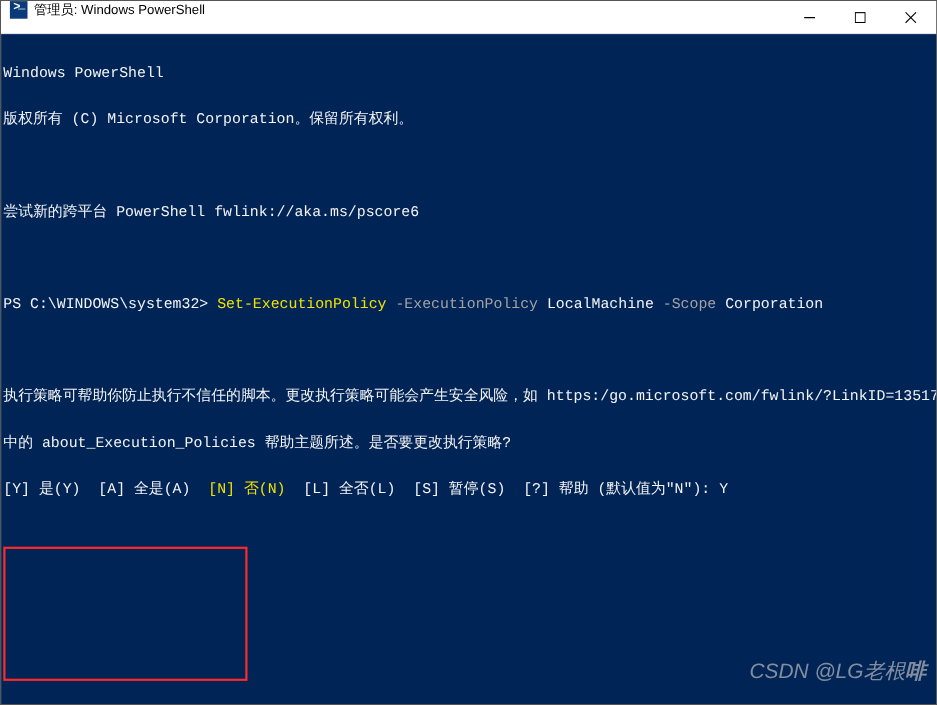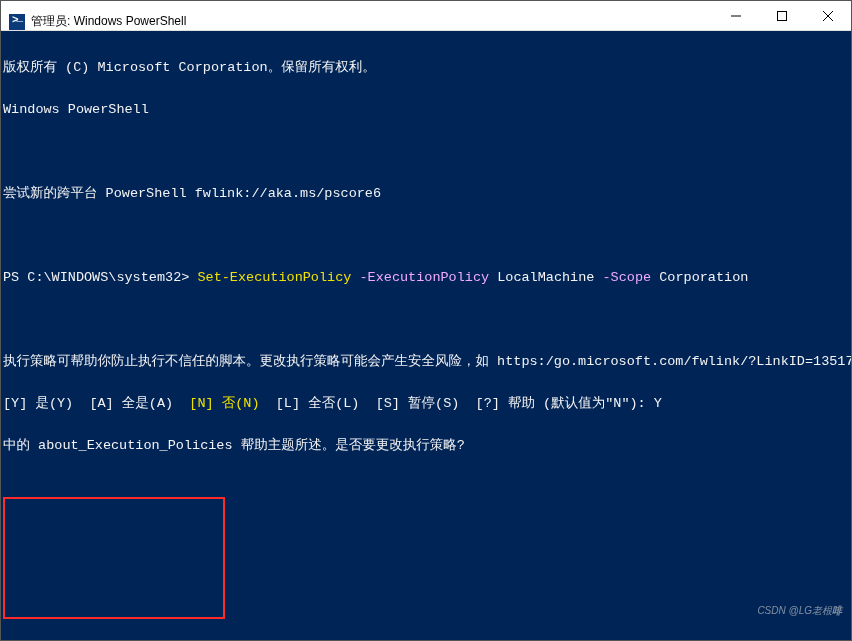--- a/index.html
+++ b/index.html
@@ -19,21 +19,21 @@
       width: 852px;
       height: 641px;
       border: 1px solid #555;
       display: flex;
       flex-direction: column;
     }
     .titlebar {
       height: 30px;
       background: #ffffff;
       display: flex;
-      align-items: flex-end;
+      align-items: flex-start;
       padding: 0 0 0 8px;
       border-bottom: 1px solid #e0e0e0;
     }
     .titlebar-icon {
       width: 16px;
       height: 16px;
       background: #0a3a7a;
       display: flex;
       align-items: center;
       justify-content: center;
@@ -91,34 +91,34 @@
       padding: 2px;
       overflow: hidden;
       position: relative;
       white-space: pre;
     }
     .line {
       min-height: 14px;
     }
     .white { color: #f4f4f4; }
     .yellow { color: #f2e200; margin-top: 24px; }
-    .gray { color: #f0abfc; }
+    .gray { color: #a3a3a3; }
     .highlight-box {
       border: 2px solid #ff2a2a;
       padding: 2px 2px 4px 2px;
       width: 222px;
       margin-top: 2px;
       margin-bottom: 6px;
     }
     .watermark {
       position: absolute;
       right: 10px;
       bottom: 8px;
       font-family: "Microsoft YaHei", sans-serif;
-      font-size: 10px;
+      font-size: 19px;
       color: rgba(200,200,200,0.65);
       font-style: italic;
     }
     .watermark-logo {
       display: inline-block;
       font-style: italic;
       font-weight: bold;
       letter-spacing: -1px;
     }
   </style>
@@ -143,30 +143,30 @@
       <div class="wc-btn">
         <svg viewBox="0 0 10 10">
             <line x1="0" y1="0" x2="10" y2="10" stroke="#000" stroke-width="1"></line>
             <line x1="10" y1="0" x2="0" y2="10" stroke="#000" stroke-width="1"></line>
           </svg>
       </div>
     </div>
   </div>
 
   <div class="terminal">
+    <div class="line white">Windows PowerShell</div>
     <div class="line white">版权所有 (C) Microsoft Corporation。保留所有权利。</div>
-    <div class="line white">Windows PowerShell</div>
     <div class="line">&nbsp;</div>
     <div class="line white">尝试新的跨平台 PowerShell fwlink://aka.ms/pscore6</div>
     <div class="line">&nbsp;</div>
     <div class="line"><span class="white">PS C:\WINDOWS\system32&gt; </span><span class="yellow">Set-ExecutionPolicy</span><span class="gray"> -ExecutionPolicy </span><span class="white">LocalMachine</span><span class="gray"> -Scope </span><span class="white">Corporation</span></div>
     <div class="line">&nbsp;</div>
     <div class="line white">执行策略可帮助你防止执行不信任的脚本。更改执行策略可能会产生安全风险，如 https:/go.microsoft.com/fwlink/?LinkID=135170</div>
+    <div class="line white">中的 about_Execution_Policies 帮助主题所述。是否要更改执行策略?</div>
     <div class="line"><span class="white">[Y] 是(Y)  [A] 全是(A)  </span><span class="yellow">[N] 否(N)</span><span class="white">  [L] 全否(L)  [S] 暂停(S)  [?] 帮助 (默认值为"N"): </span><span class="white">Y</span></div>
-    <div class="line white">中的 about_Execution_Policies 帮助主题所述。是否要更改执行策略?</div>
 
     <div class="highlight-box">
       <div class="line">&nbsp;</div>
       
       
       
     </div>
 
     
     

